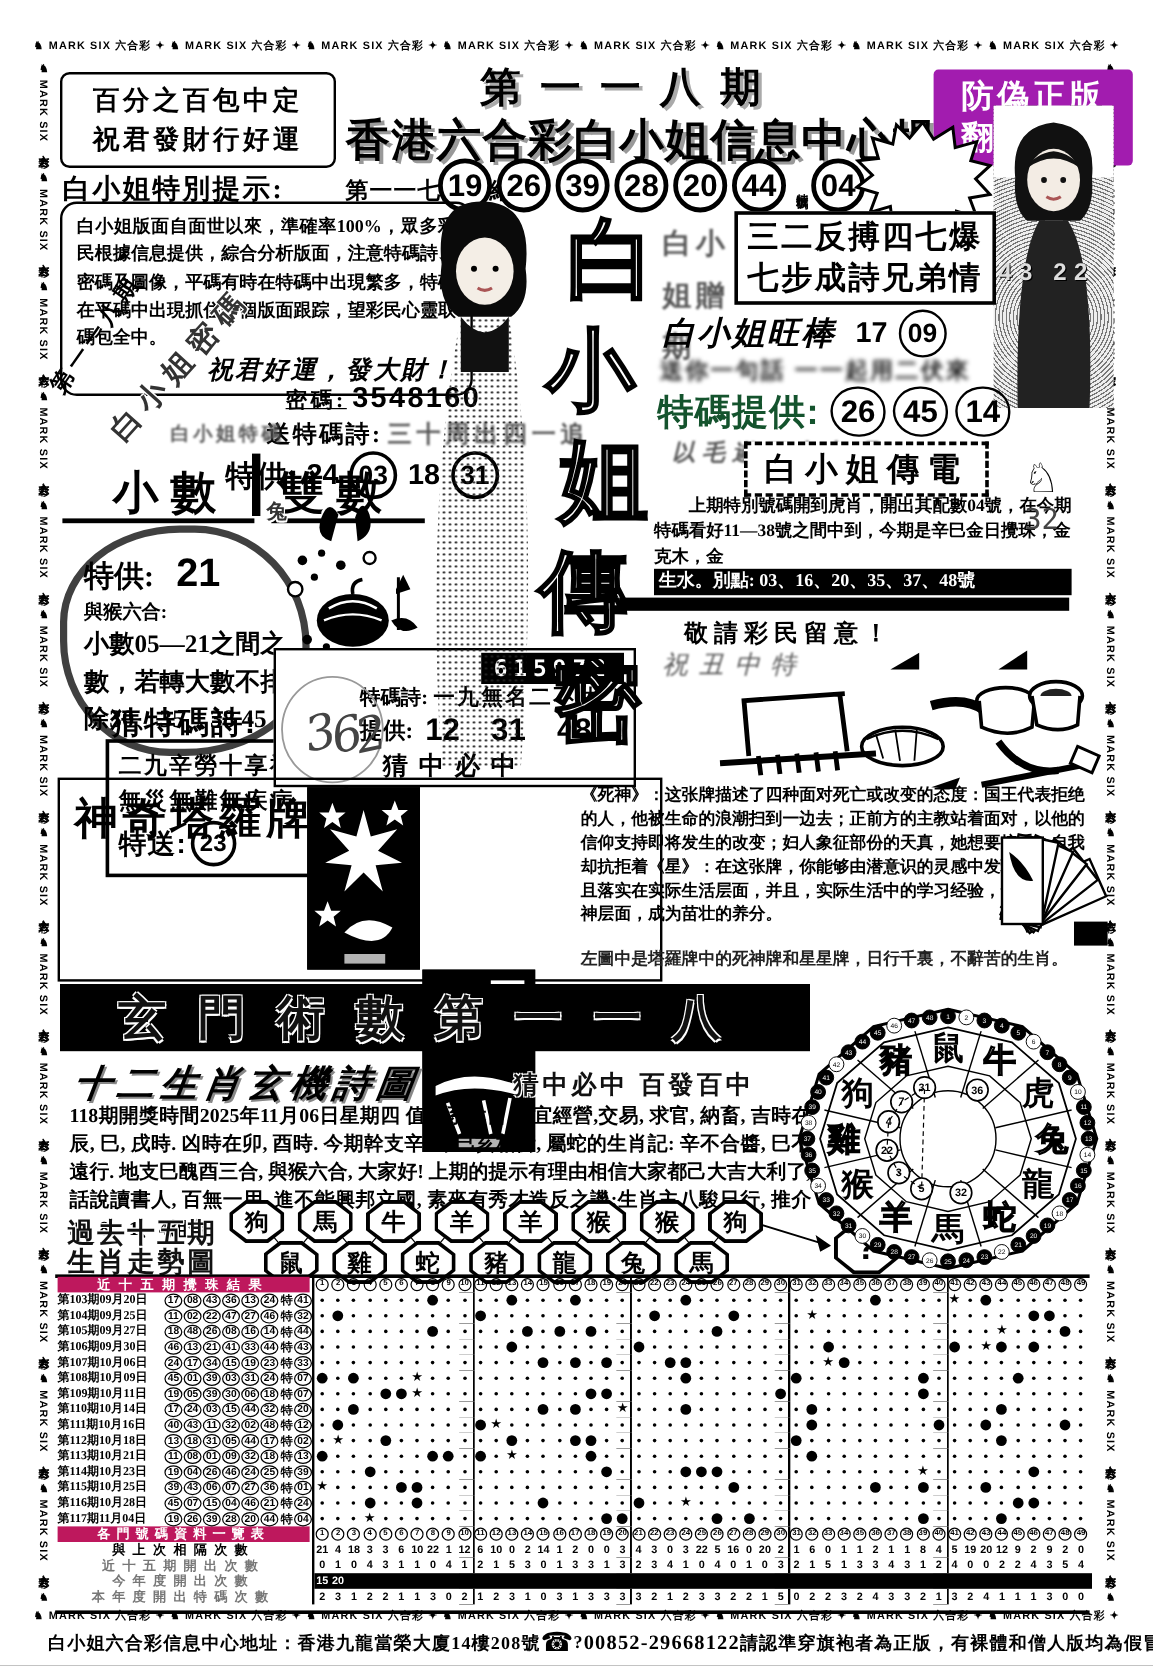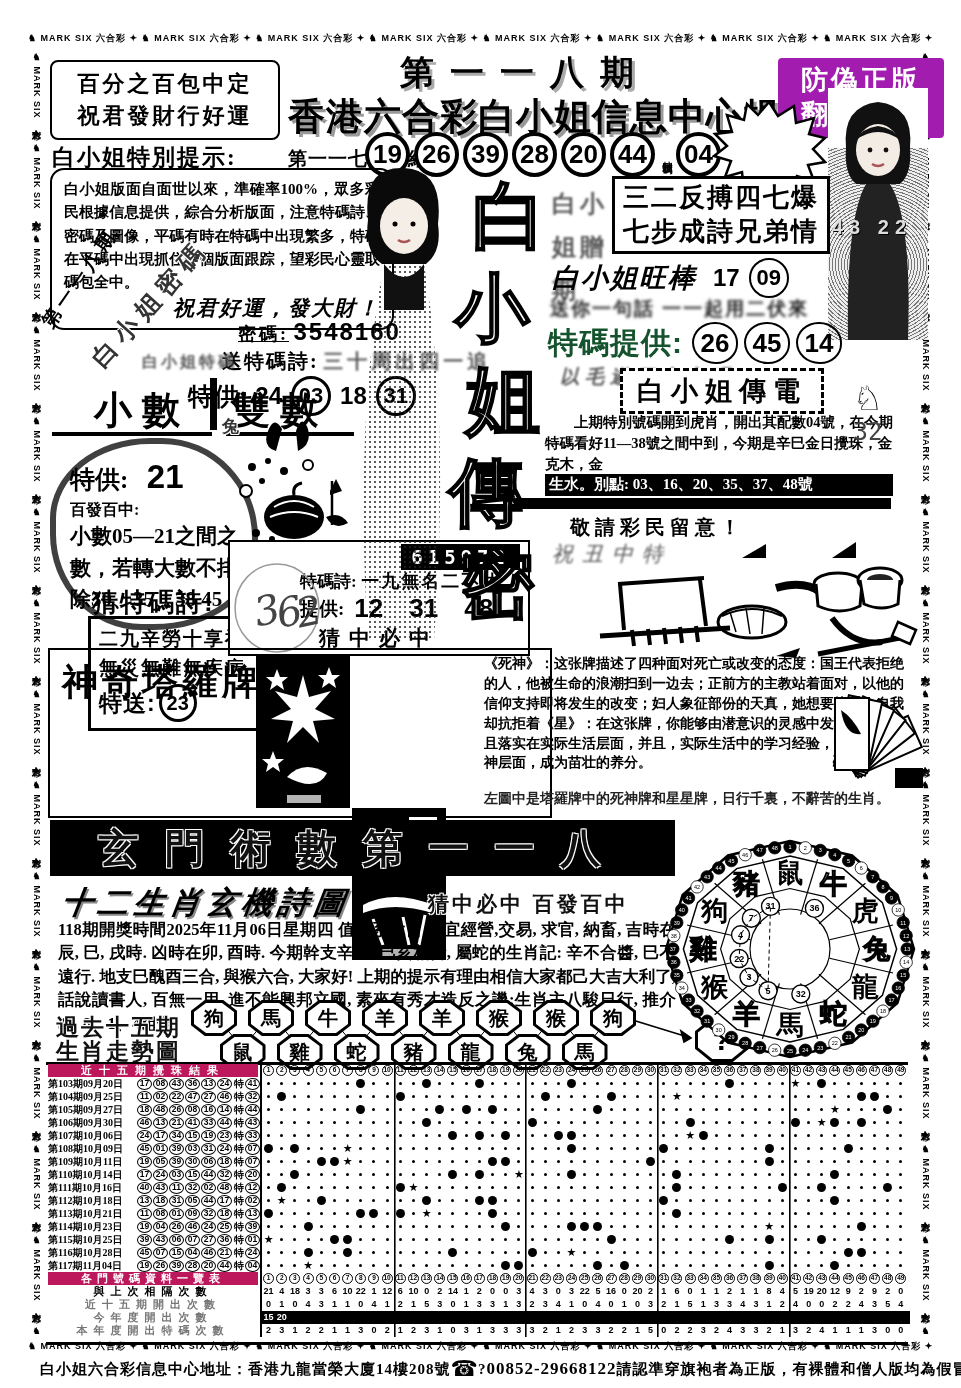--- a/index.html
+++ b/index.html
@@ -156,21 +156,21 @@
   <div class="abs" style="left:210px;top:378px;width:7px;height:52px;background:#000;"></div>
   <div class="abs secttitle" style="left:232px;top:385px;">雙數</div>
   <div class="abs" style="left:52px;top:432px;width:160px;height:4px;background:#000;"></div>
   <div class="abs" style="left:226px;top:432px;width:128px;height:4px;background:#000;"></div>
 
   <div class="abs bubble" style="left:50px;top:438px;width:168px;">
     <div style="white-space:nowrap;">
       <span class="b serif" style="font-size:25px;">特供:</span>
       <span class="b" style="font-size:33px;margin-left:14px;">21</span>
     </div>
-    <div class="b serif" style="font-size:16px;margin-top:4px;">百發百中:</div>
+    <div class="b serif" style="font-size:16px;margin-top:4px;">與猴六合:</div>
     <div class="b serif" style="font-size:21px;line-height:1.5;">小數05—21之間之數，若轉大數不排除30、35、38 45</div>
   </div>
 
   <div class="abs" style="left:222px;top:415px;width:130px;height:140px;">
     <span class="wout" style="font-size:17px;color:#333;">兔</span>
     <svg width="130" height="130" viewBox="0 0 130 130" style="position:absolute;left:0;top:6px;">
       <path d="M60,8 Q52,-6 46,10 Q40,26 54,30 Z" fill="#000"></path>
       <path d="M74,10 Q80,-8 86,8 Q90,24 76,30 Z" fill="#000"></path>
       <circle cx="30" cy="46" r="4" fill="#000"></circle>
         <circle cx="46" cy="40" r="3" fill="#000"></circle>

